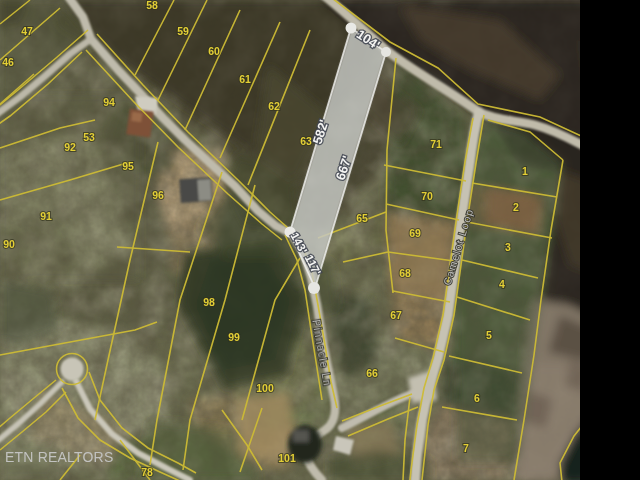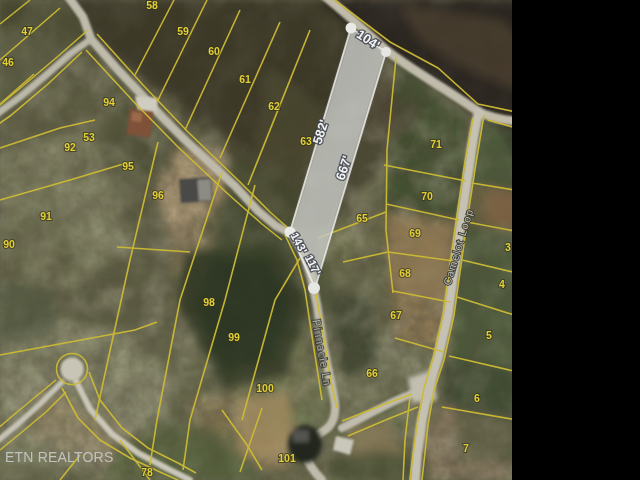--- a/index.html
+++ b/index.html
@@ -1,16 +1,16 @@
 <!DOCTYPE html>
 <html><head>
 <meta charset="utf-8">
 <style>
   html,body{margin:0;padding:0;background:#000;}
-  #wrap{position:relative;width:512px;height:480px;overflow:hidden;font-family:"Liberation Sans", sans-serif;}
+  #wrap{position:relative;width:580px;height:480px;overflow:hidden;font-family:"Liberation Sans", sans-serif;}
   svg{filter:blur(0.72px);}
 </style>
 </head>
 <body>
 <div id="wrap">
 <svg width="640" height="480" viewBox="0 0 640 480" xmlns="http://www.w3.org/2000/svg">
 <defs>
   <filter id="b05">
           <feGaussianBlur stdDeviation="0.5"></feGaussianBlur>
         </filter>

